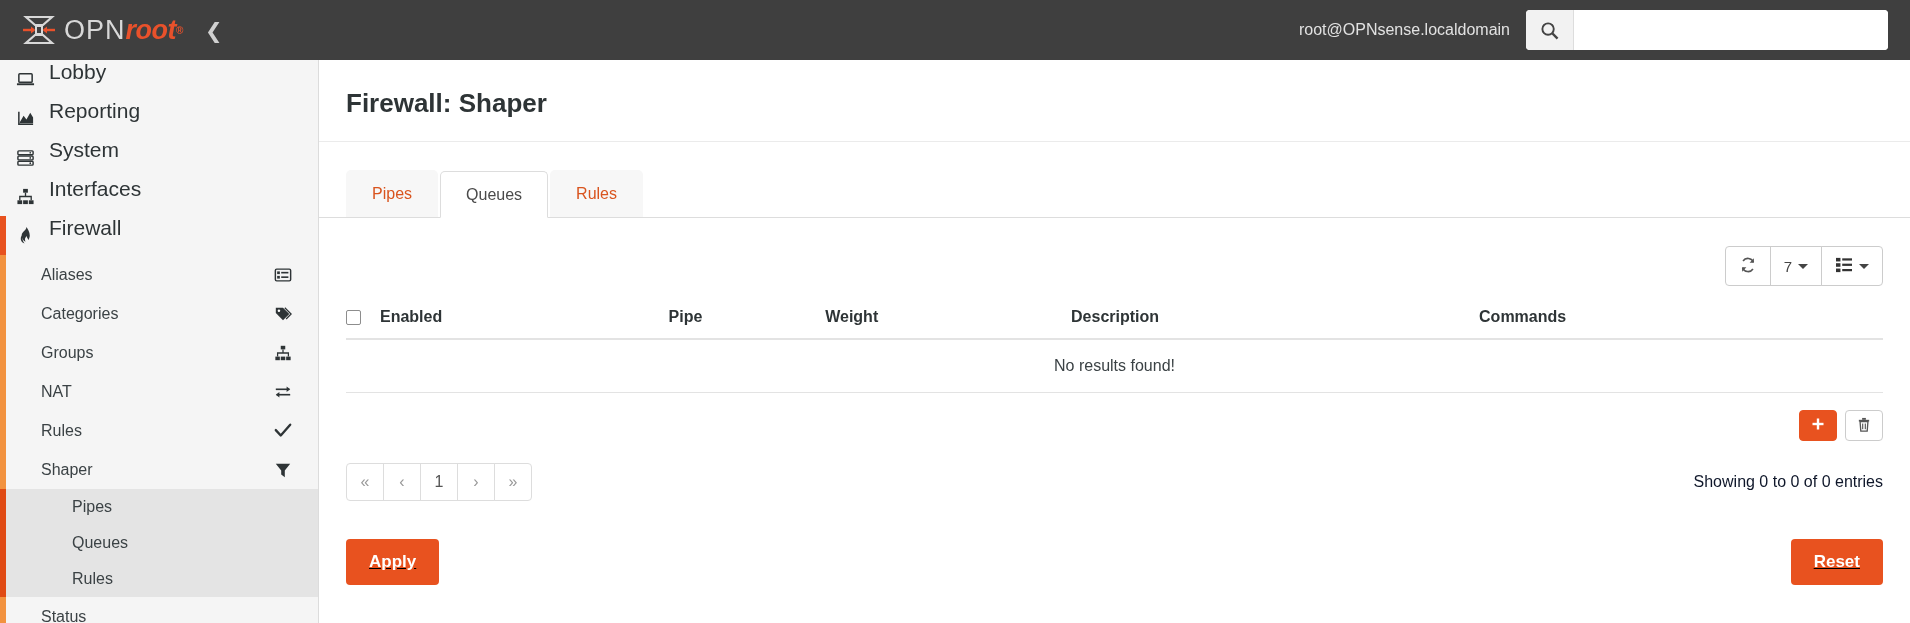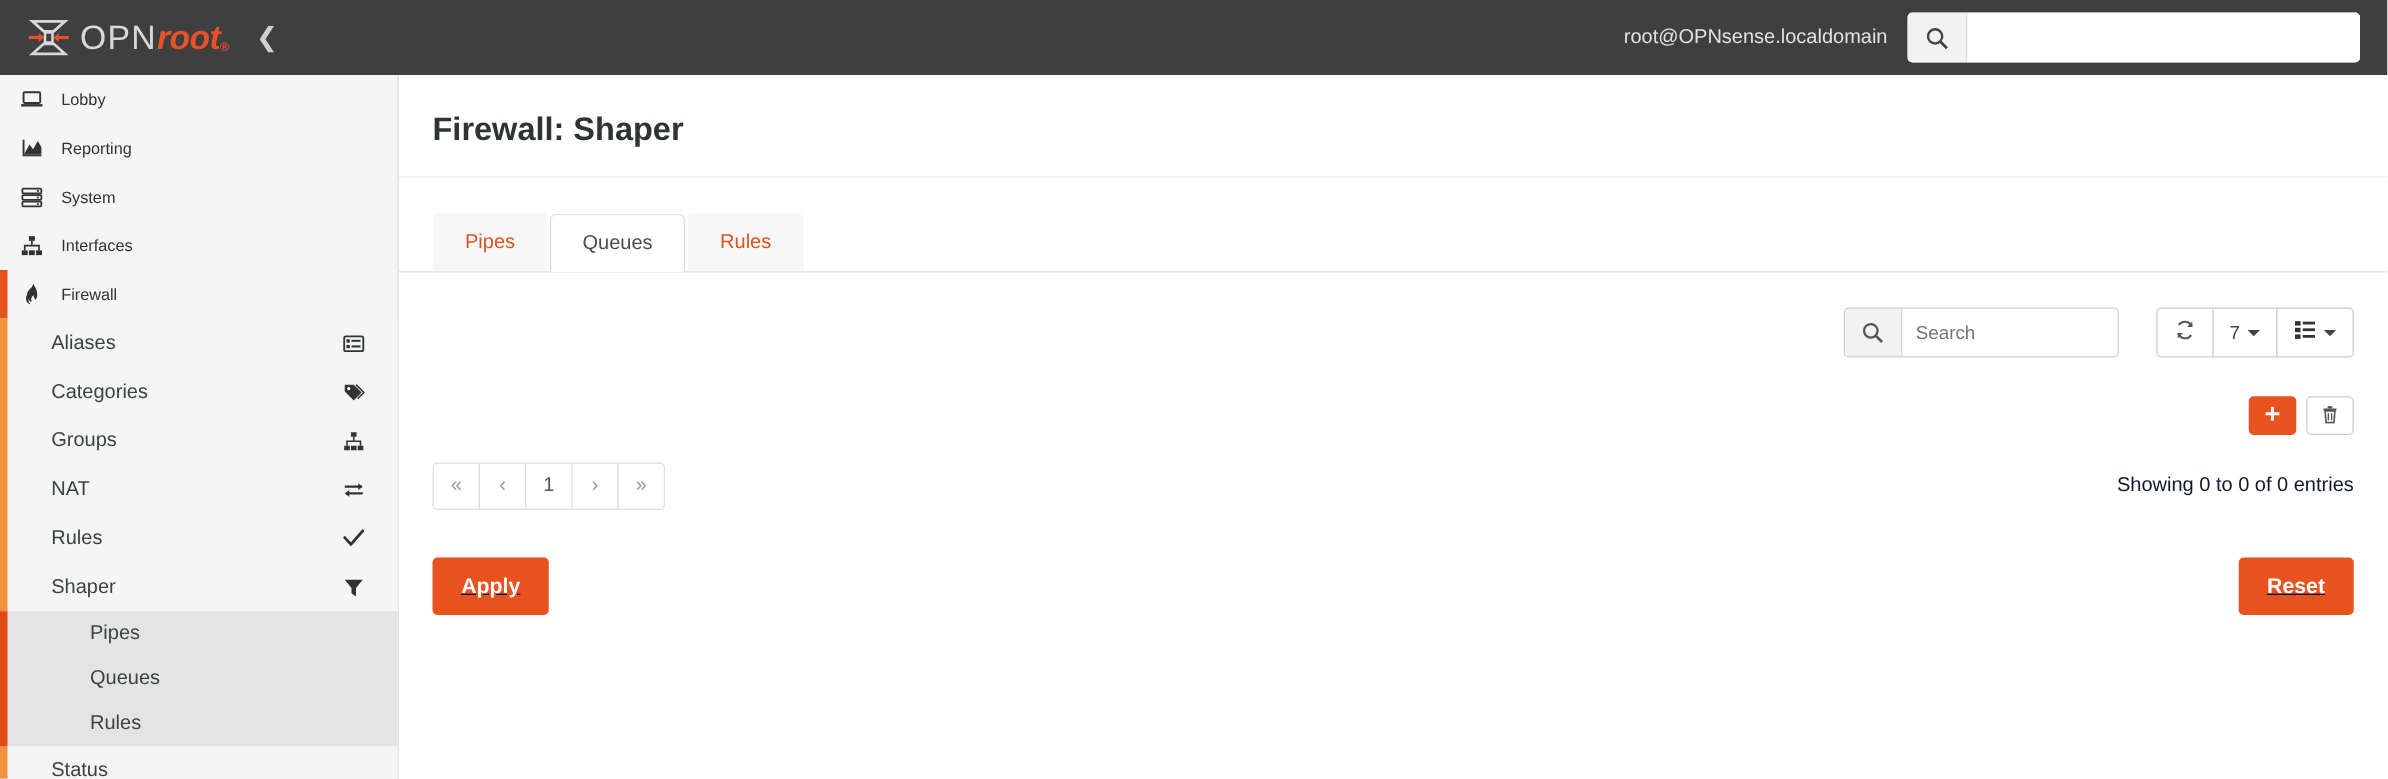--- a/index.html
+++ b/index.html
@@ -23,21 +23,21 @@
     height: 60px;
     display: flex; align-items: center;
     padding-left: 22px;
     gap: 8px;
   }
   .logo-mark { width: 34px; height: 30px; flex: 0 0 auto; }
   .logo-text {
     font-size: 27px; font-weight: bold;
     letter-spacing: -0.5px;
     line-height: 1;
-    display: flex; align-items: flex-end;
+    display: flex; align-items: center;
   }
   .logo-opn { color: #d8d8d8; font-weight: 400; letter-spacing: 1px; }
   .logo-sense { color: #e8512b; font-style: italic; font-weight: bold; }
   .logo-reg { color: #e8512b; font-size: 10px; line-height: 1; margin-top: 2px; }
   .collapse-btn {
     color: #d0d0d0; font-size: 21px; margin-left: 14px;
     cursor: pointer; line-height: 1;
   }
   .topbar-right {
     margin-left: auto;
@@ -69,26 +69,26 @@
 
   
   .sidebar {
     width: 319px; min-width: 319px;
     background: #f5f5f5;
     border-right: 1px solid #dcdcdc;
     overflow: hidden;
     position: relative;
   }
   .nav-item {
-    display: flex; align-items: center;
+    display: flex; 
     height: 39px;
     padding-left: 10px;
     cursor: pointer;
     position: relative;
-    font-size: 13px;
+    font-size: 21px;
     color: #2e3436;
   }
   .nav-item .ico {
     width: 30px; min-width: 30px;
     display: flex; align-items: center; justify-content: center;
     color: #2e3436;
   }
   .nav-item .lbl { padding-left: 9px; }
 
   .nav-item.lvl1 { height: 39px; }
@@ -477,29 +477,20 @@
 
     <div class="content-wrap">
 
       <div class="tabs">
         <div class="tab">Pipes</div>
         <div class="tab active">Queues</div>
         <div class="tab">Rules</div>
       </div>
 
       <div class="toolbar">
-        <div class="tbl-search">
-          <span class="tbl-search-btn">
-            <svg width="18" height="18" viewBox="0 0 20 20">
-              <circle cx="8.5" cy="8.5" r="6" fill="none" stroke="#555" stroke-width="2"></circle>
-              <line x1="13" y1="13" x2="18.5" y2="18.5" stroke="#555" stroke-width="2.4"></line>
-            </svg>
-          </span>
-          <input class="tbl-search-input" type="text" placeholder="Search" style="">
-        </div>
 
         <div class="btn-group">
           <div class="btn-g">
             <span>
               <svg width="18" height="18" viewBox="0 0 20 20">
                 <path d="M16 7 A6.5 6.5 0 0 0 4.5 5.5" fill="none" stroke="#555" stroke-width="1.8"></path>
                 <path d="M16.5 2.5 L16.5 7.4 L11.8 7.4 Z" fill="#555"></path>
                 <path d="M4 13 A6.5 6.5 0 0 0 15.5 14.5" fill="none" stroke="#555" stroke-width="1.8"></path>
                 <path d="M3.5 17.5 L3.5 12.6 L8.2 12.6 Z" fill="#555"></path>
               </svg>
@@ -518,20 +509,39 @@
                 <rect x="8" y="1.5" width="11" height="2.5" fill="#333"></rect>
                 <rect x="8" y="7.5" width="11" height="2.5" fill="#333"></rect>
                 <rect x="8" y="13.5" width="11" height="2.5" fill="#333"></rect>
               </svg>
             </span>
             <span class="caret"></span>
           </div>
         </div>
       </div>
 
+      <table class="grid">
+        <thead>
+          <tr>
+            <th class="c-check">
+              <span class="chk"></span>
+            </th>
+            <th class="c-enabled">Enabled</th>
+            <th class="c-pipe">Pipe</th>
+            <th class="c-weight">Weight</th>
+            <th class="c-desc">Description</th>
+            <th class="c-cmd">Commands</th>
+          </tr>
+        </thead>
+        <tbody>
+          <tr>
+            <td class="empty" colspan="6">No results found!</td>
+          </tr>
+        </tbody>
+      </table>
 
       <div class="actions-row">
         <div class="btn-add">
           <span>
             <svg width="14" height="14" viewBox="0 0 14 14">
               <rect x="5.8" y="1.5" width="2.4" height="11" fill="#fff"></rect>
               <rect x="1.5" y="5.8" width="11" height="2.4" fill="#fff"></rect>
             </svg>
           </span>
         </div>

